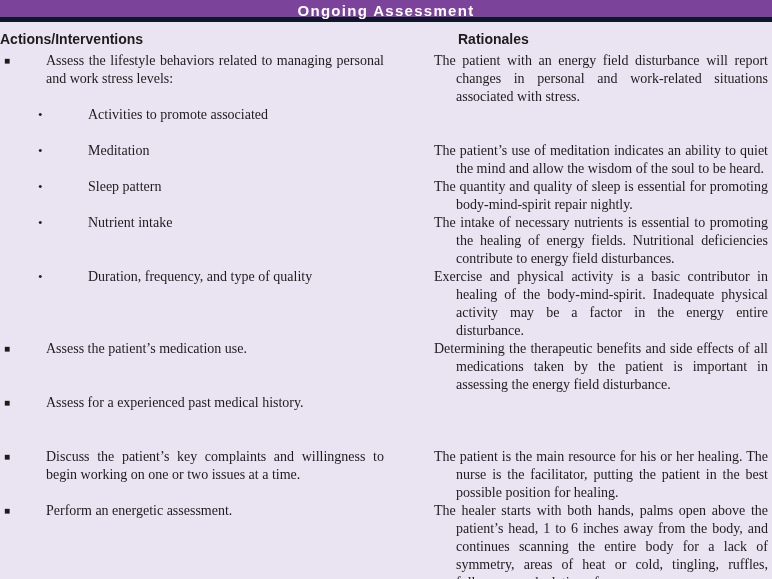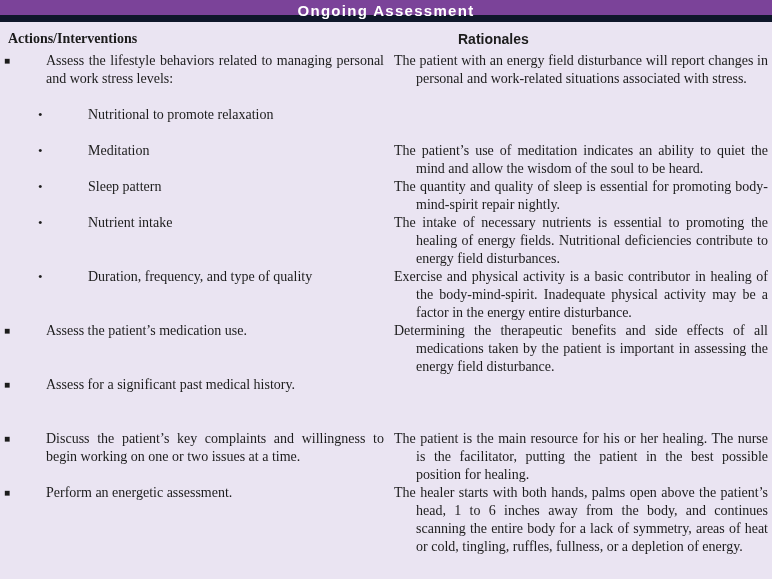--- a/index.html
+++ b/index.html
@@ -20,30 +20,30 @@
   .title-bar{
     height:22px;
     background:var(--purple);
     color:#ffffff;
     font-family:"Liberation Sans", sans-serif;
     font-weight:bold;
     font-size:15px;
     letter-spacing:1.3px;
     text-align:center;
     line-height:22px;
-    border-bottom:7px solid #0f172a;
+    border-bottom:5px solid #0f172a;
   }
   .col-headers{
     display:flex;
     padding:9px 0 5px 0;
     font-family:"Liberation Sans", sans-serif;
     font-weight:bold;
     font-size:14px;
   }
-  .col-headers .left{ width:450px; padding-left:8px;font-family:Liberation Serif, serif; }
+  .col-headers .left{ width:450px; padding-left:0; }
   .col-headers .right{ flex:1; padding-left:8px; }
   .table{ width:100%; }
   .row{ display:flex; align-items:flex-start; }
   .cell{ font-size:14px; line-height:18px; }
   .action-cell{
     width:394px;
     display:flex;
     align-items:flex-start;
     padding-left:4px;
     padding-right:10px;
@@ -60,20 +60,21 @@
     flex:1;
     text-align:justify;
     margin-left:24px;
   }
   .rationale{
     flex:1;
     padding-left:22px;
     text-indent:-22px;
     padding-right:4px;
     text-align:justify;
+    margin-left:40px;
   }
 </style>
 </head>
 <body>
 
 <div class="page">
   <div class="title-bar">Ongoing Assessment</div>
   <div class="col-headers">
     <div class="left">Actions/Interventions</div>
     <div class="right">Rationales</div>
@@ -82,21 +83,21 @@
       <div class="row main" style="min-height: 54px;">
     <div class="cell action-cell">
       <span class="marker">■</span>
       <div class="action-text">Assess the lifestyle behaviors related to managing personal and work stress levels:</div>
     </div>
     <div class="cell rationale">The patient with an energy field disturbance will report changes in personal and work-related situations associated with stress.</div>
   </div>
       <div class="row sub" style="min-height: 36px;">
     <div class="cell action-cell">
       <span class="marker">•</span>
-      <div class="action-text">Nutritional to promote relaxation</div>
+      <div class="action-text">Activities to promote associated</div>
     </div>
   </div>
       <div class="row sub" style="min-height: 36px;">
     <div class="cell action-cell">
       <span class="marker">•</span>
       <div class="action-text">Meditation</div>
     </div>
     <div class="cell rationale">The patient’s use of meditation indicates an ability to quiet the mind and allow the wisdom of the soul to be heard.</div>
   </div>
       <div class="row sub" style="min-height: 36px;">
@@ -123,21 +124,21 @@
       <div class="row main" style="min-height: 54px;">
     <div class="cell action-cell">
       <span class="marker">■</span>
       <div class="action-text">Assess the patient’s medication use.</div>
     </div>
     <div class="cell rationale">Determining the therapeutic benefits and side effects of all medications taken by the patient is important in assessing the energy field disturbance.</div>
   </div>
       <div class="row main" style="min-height: 54px;">
     <div class="cell action-cell">
       <span class="marker">■</span>
-      <div class="action-text">Assess for a significant past medical history.</div>
+      <div class="action-text">Assess for a experienced past medical history.</div>
     </div>
   </div>
       <div class="row main" style="min-height: 54px;">
     <div class="cell action-cell">
       <span class="marker">■</span>
       <div class="action-text">Discuss the patient’s key complaints and willingness to begin working on one or two issues at a time.</div>
     </div>
     <div class="cell rationale">The patient is the main resource for his or her healing. The nurse is the facilitator, putting the patient in the best possible position for healing.</div>
   </div>
       <div class="row main" style="min-height: 90px;">

